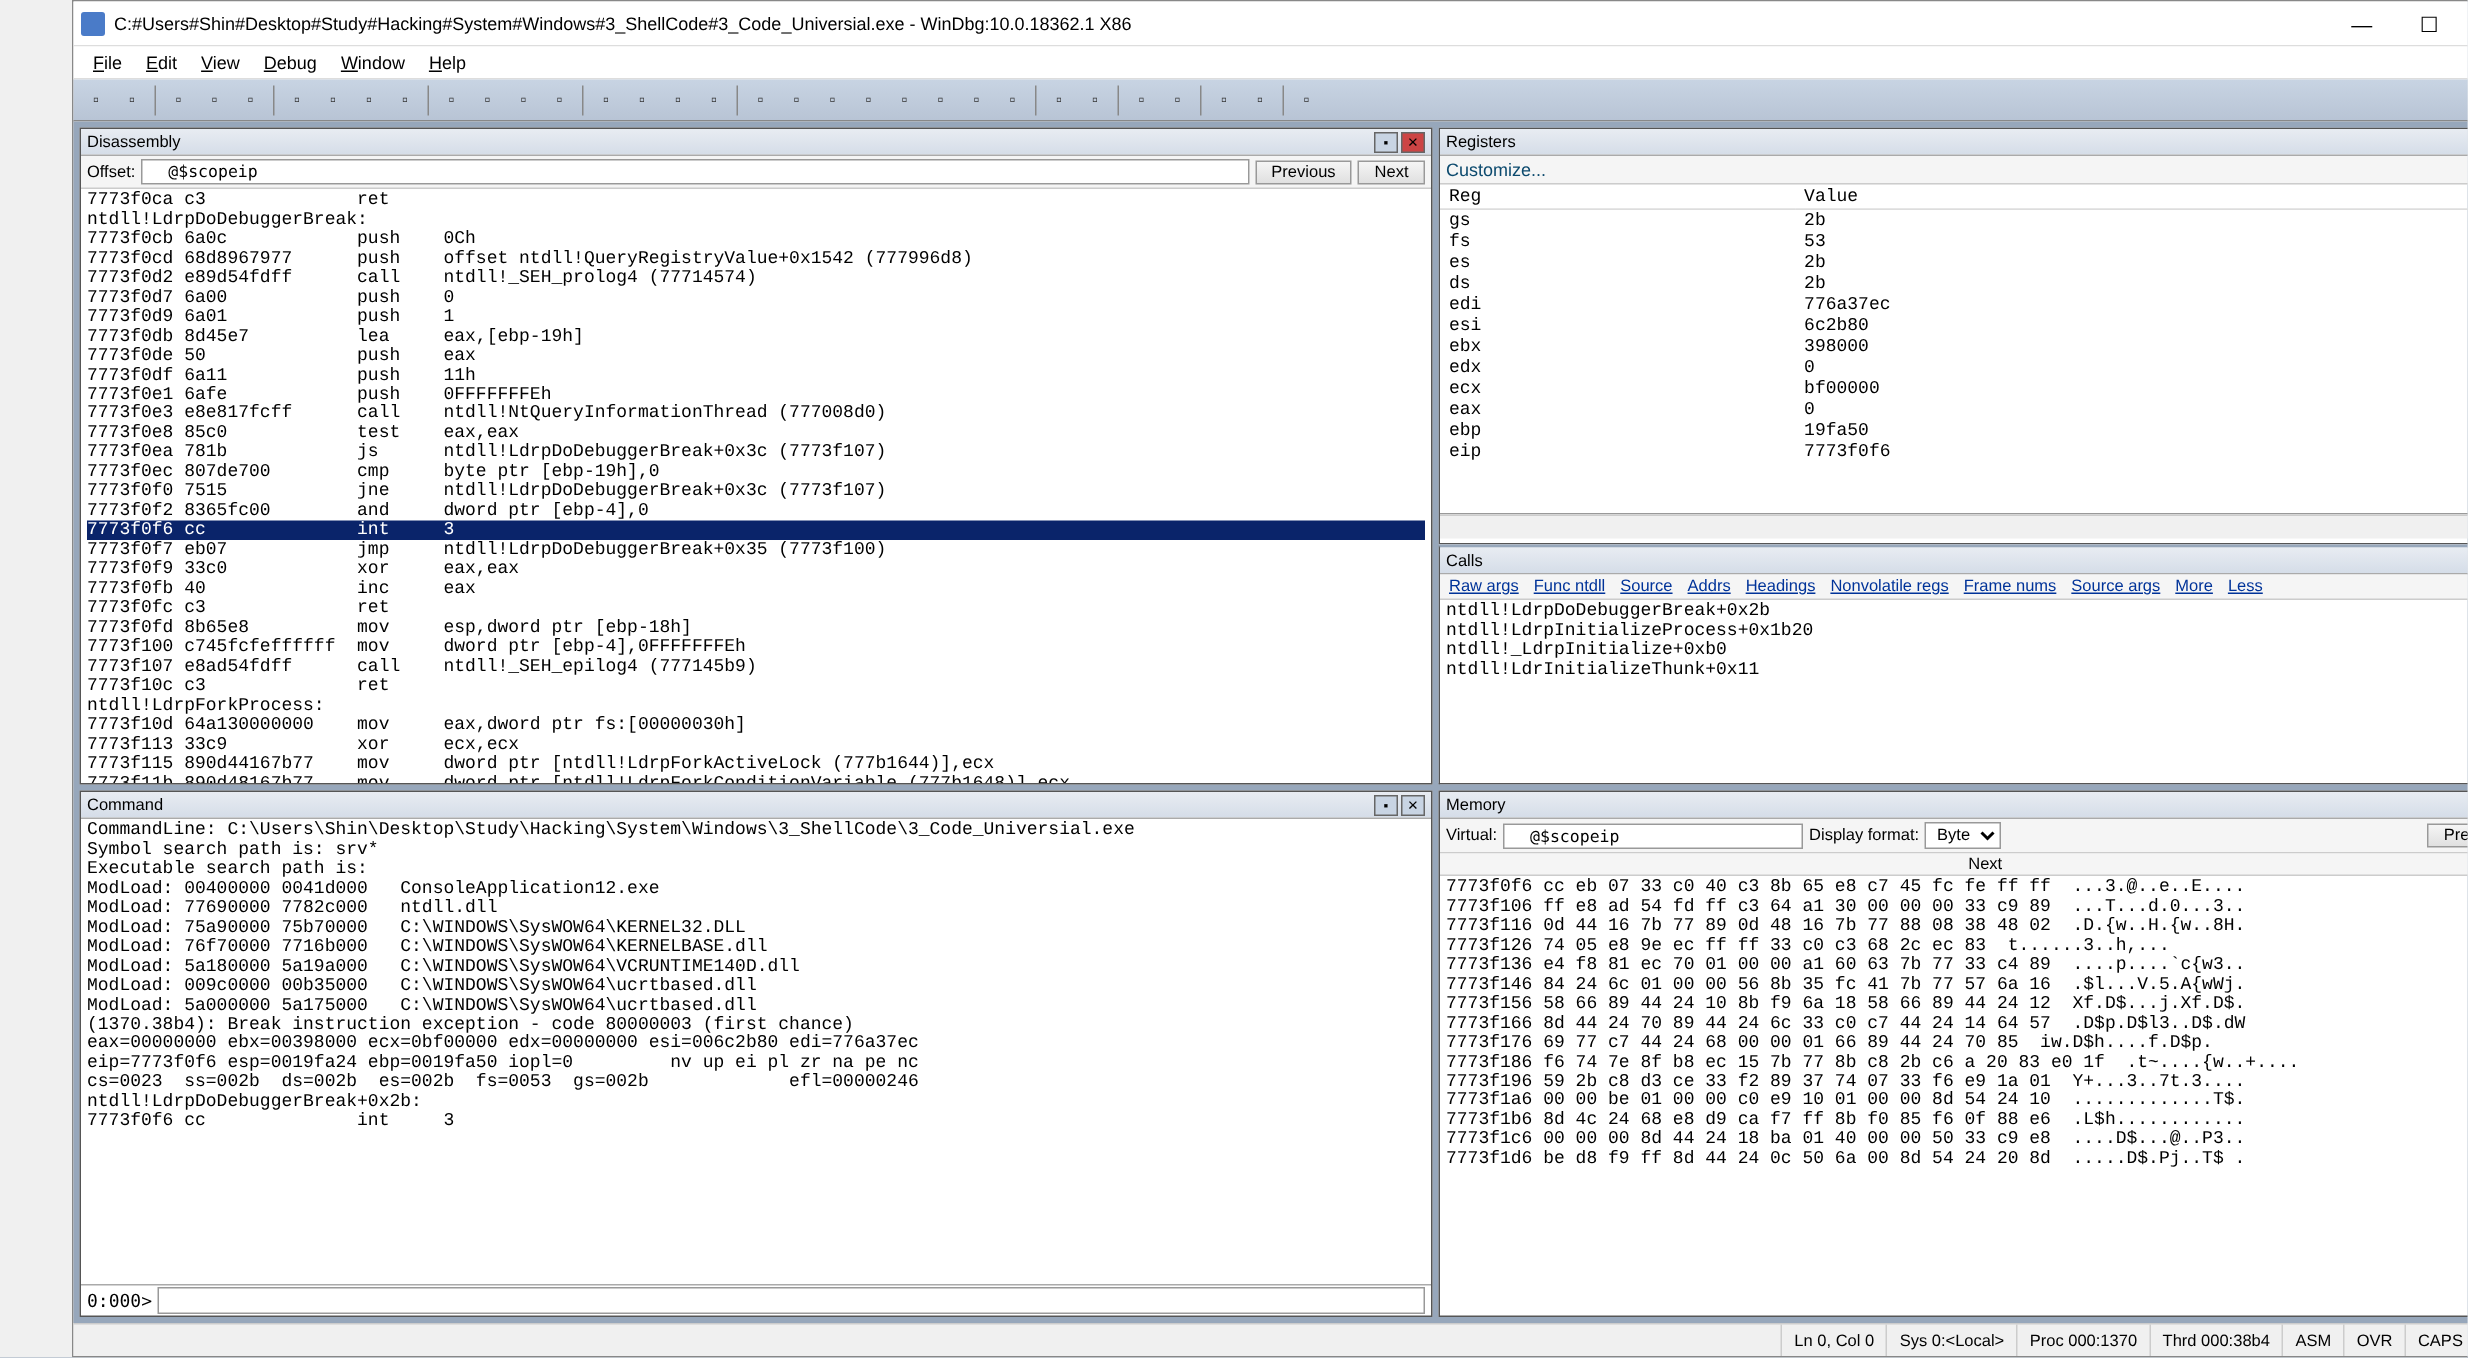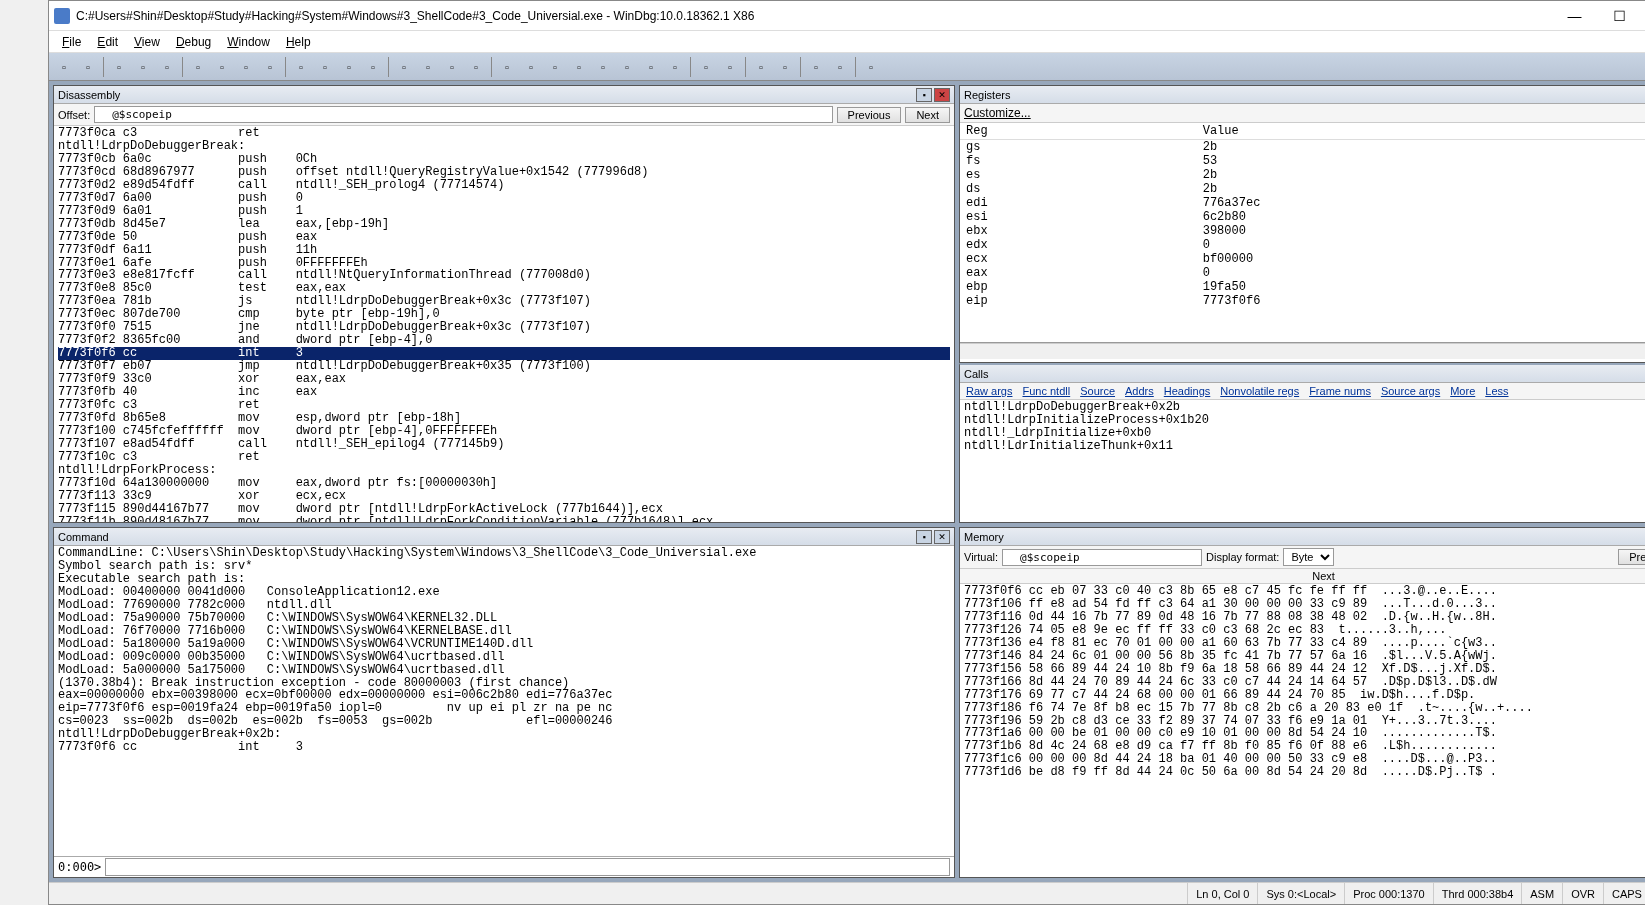--- a/index.html
+++ b/index.html
@@ -133,21 +133,21 @@
     </div>
 
     <div class="reg-split">
       <div class="panel registers" style="flex:0 0 278px">
         <div class="panel-header">
           <span class="panel-title">Registers</span>
           <span class="panel-hdr-btn">▪</span>
           <span class="panel-hdr-btn">✕</span>
         </div>
         <div class="panel-ctrlrow">
-          <span style="color:#000000;text-decoration:underline">Customize...</span>
+          <span style="color:#0c4a6e;">Customize...</span>
         </div>
         <div class="reg-table">
           <table>
             <thead>
                 <tr>
               <th>Reg</th>
               <th>Value</th>
             </tr>
               </thead>
             <tbody id="reg-rows">

